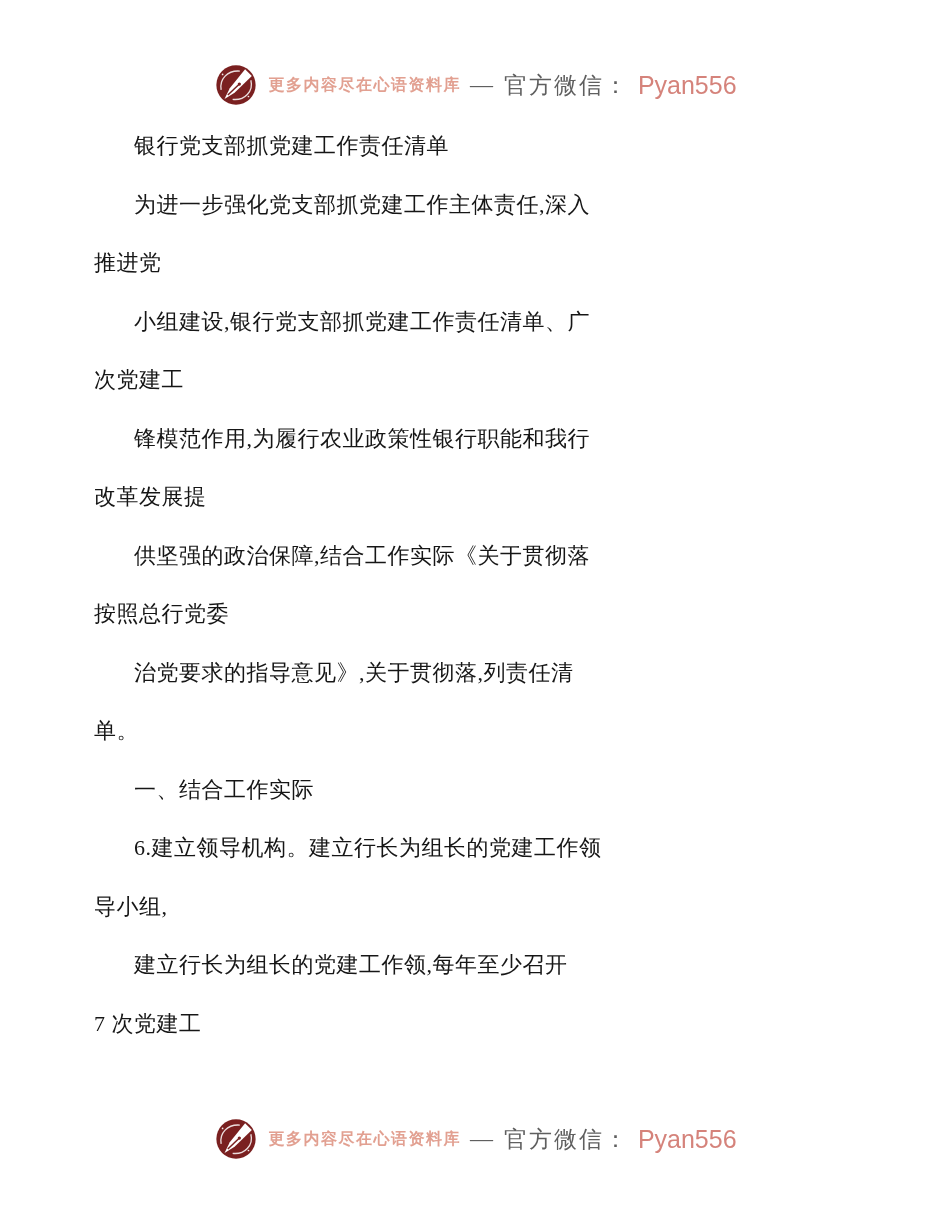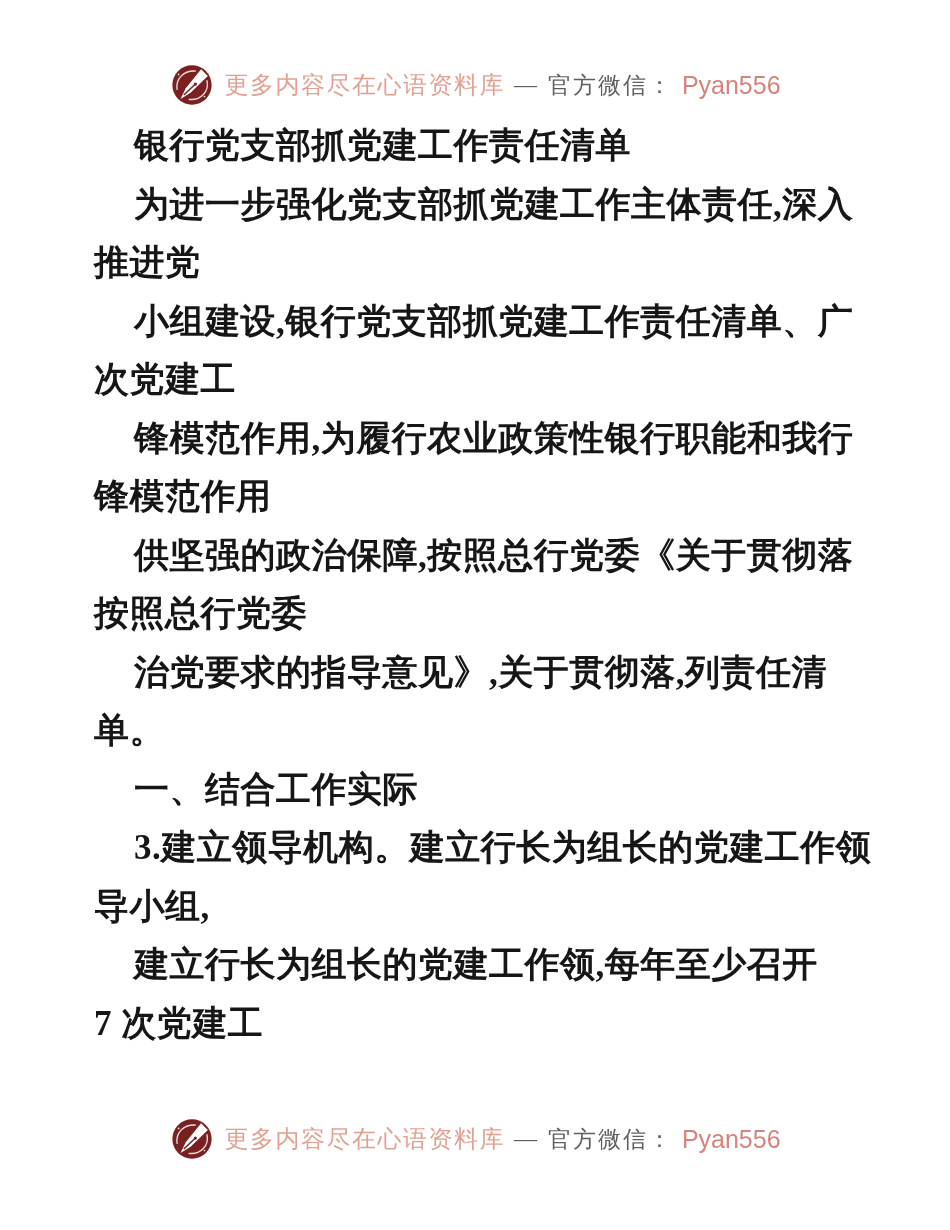--- a/index.html
+++ b/index.html
@@ -20,38 +20,37 @@
   .watermark{
     position:absolute;left:0;width:950px;
     display:flex;justify-content:center;align-items:center;gap:9px;
   }
   .watermark.header{top:62px;}
   .watermark.footer{top:1116px;}
   .logo{width:46px;height:46px;color:var(--logo);flex:0 0 auto;}
   .wm-text{white-space:nowrap;}
   .wm-brand{
     color:var(--brand-text);
-    font-size:24px;letter-spacing:1.5px;font-weight:normal;
+    font-size:16px;letter-spacing:1.5px;font-weight:bold;
   }
   .wm-sep,.wm-label{
     color:var(--label-text);
     font-size:23px;letter-spacing:2px;
   }
   .wm-id{
     color:var(--wechat-id-text);
     font-family:"Liberation Sans","DejaVu Sans",sans-serif;
     font-size:25px;
     text-align:right;
   }
   .doc{
     position:absolute;left:94px;top:117px;width:790px;
-    font-size:35px;line-height:58.5px;
+    font-size:22px;line-height:58.5px;
     color:var(--body-text);
     letter-spacing:0.5px;
-    font-weight:bold;
   }
   .line{white-space:nowrap;}
   .line.indent{padding-left:40px;}
 </style>
 </head>
 <body>
 
 <div class="watermark header">
   <svg class="logo" viewBox="0 0 48 48" aria-hidden="true">
     <circle cx="24" cy="24" r="20.5" fill="currentColor"></circle>
@@ -69,27 +68,27 @@
   <span class="wm-text wm-id">Pyan556</span>
 </div>
 
 <div class="doc">
   <div class="line indent">银行党支部抓党建工作责任清单</div>
   <div class="line indent">为进一步强化党支部抓党建工作主体责任,深入</div>
   <div class="line">推进党</div>
   <div class="line indent">小组建设,银行党支部抓党建工作责任清单、广</div>
   <div class="line">次党建工</div>
   <div class="line indent">锋模范作用,为履行农业政策性银行职能和我行</div>
-  <div class="line">锋模范作用</div>
-  <div class="line indent">供坚强的政治保障,按照总行党委《关于贯彻落</div>
+  <div class="line">改革发展提</div>
+  <div class="line indent">供坚强的政治保障,结合工作实际《关于贯彻落</div>
   <div class="line">按照总行党委</div>
   <div class="line indent">治党要求的指导意见》,关于贯彻落,列责任清</div>
   <div class="line">单。</div>
   <div class="line indent">一、结合工作实际</div>
-  <div class="line indent">3.建立领导机构。建立行长为组长的党建工作领</div>
+  <div class="line indent">6.建立领导机构。建立行长为组长的党建工作领</div>
   <div class="line">导小组,</div>
   <div class="line indent">建立行长为组长的党建工作领,每年至少召开</div>
   <div class="line">7 次党建工</div>
 </div>
 
 <div class="watermark footer">
   <svg class="logo" viewBox="0 0 48 48" aria-hidden="true">
     <circle cx="24" cy="24" r="20.5" fill="currentColor"></circle>
     <path d="M8.5 29 C6.5 18 15 8.5 28 9.5" stroke="#ffffff" stroke-width="1.4" fill="none" opacity="0.85"></path>
     <path d="M39.5 19 C42.5 30.5 33 40.5 20.5 39" stroke="#ffffff" stroke-width="1.4" fill="none" opacity="0.85"></path>

